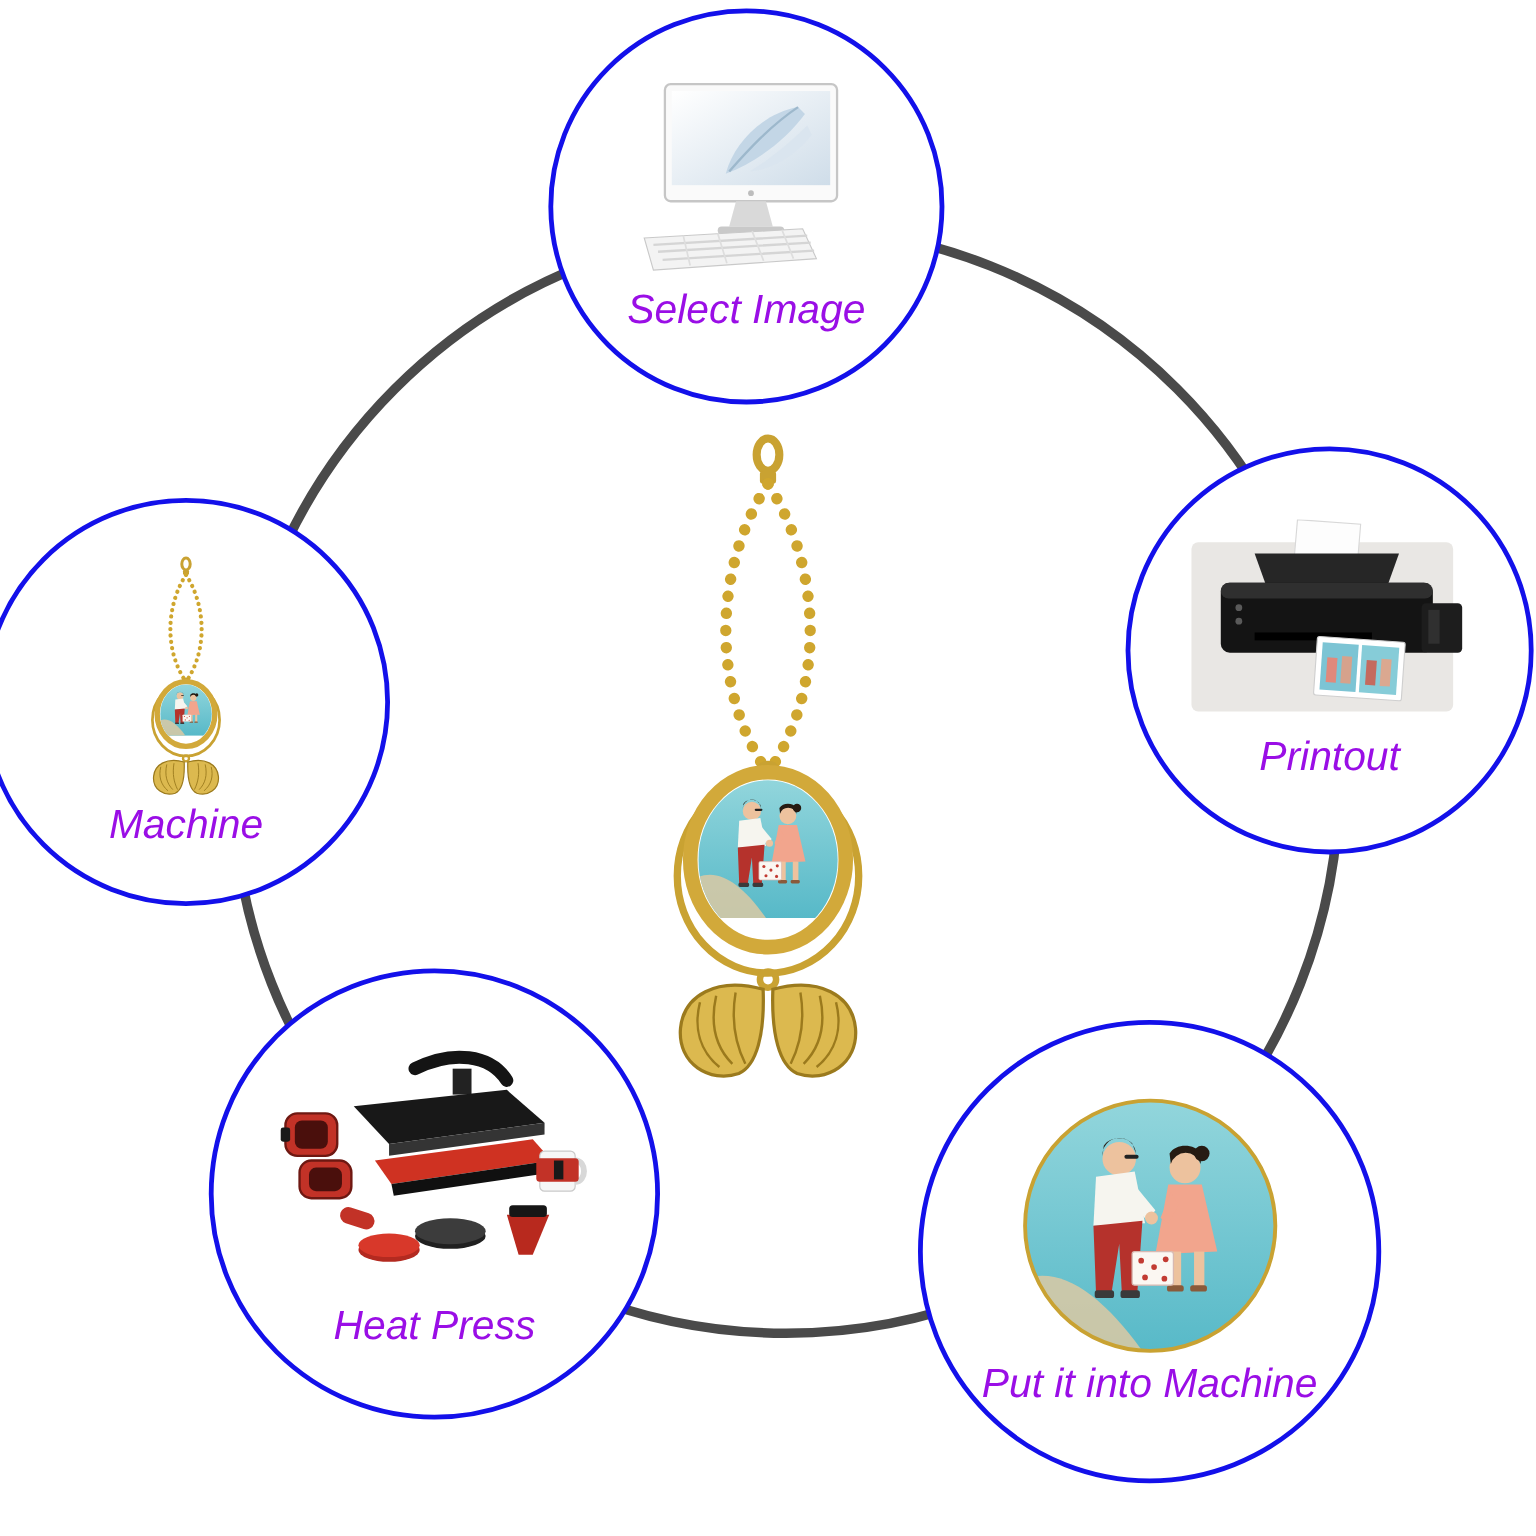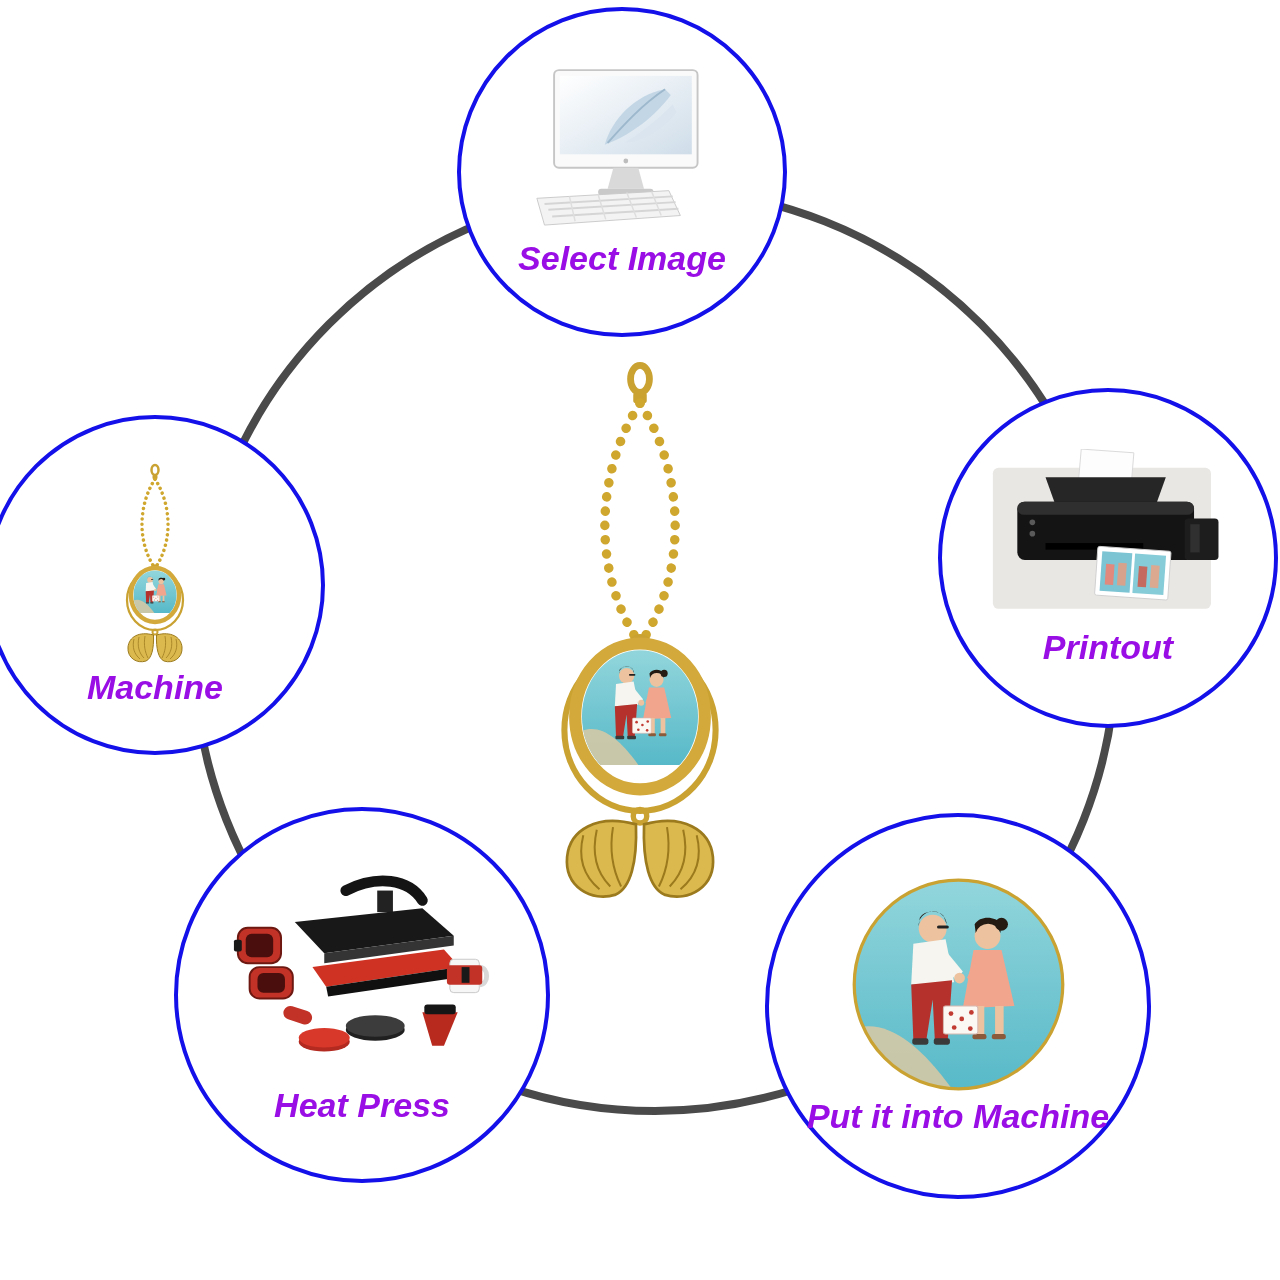--- a/index.html
+++ b/index.html
@@ -13,29 +13,29 @@
   }
   .center-pendant{
     position:absolute;left:505px;top:360px;width:270px;height:540px;z-index:2;
   }
   .step-circle{
     position:absolute;background:#ffffff;border:4px solid #1310ea;border-radius:50%;
     box-sizing:border-box;z-index:3;display:flex;flex-direction:column;
     align-items:center;justify-content:center;gap:6px;
   }
   .step-label{
-    color:#9a0ee6;font-weight:bold;font-style:italic;font-size:34px;
+    color:#9a0ee6;font-weight:normal;font-style:italic;font-size:34px;
     white-space:nowrap;line-height:1.1;text-align:center;
   }
   .icon-wrap{display:flex;align-items:center;justify-content:center;}
   .pos-top{left:457px;top:7px;width:330px;height:330px;}
-  .pos-right{left:938px;top:388px;width:340px;height:340px;}
+  .pos-right{left:938px;top:372px;width:340px;height:340px;}
   .pos-left{left:-15px;top:415px;width:340px;height:340px;}
   .pos-bottom-left{left:174px;top:807px;width:376px;height:376px;}
-  .pos-bottom-right{left:765px;top:813px;width:386px;height:386px;}
+  .pos-bottom-right{left:765px;top:850px;width:386px;height:386px;}
   .defs-holder{position:absolute;width:0;height:0;overflow:hidden;}
 </style>
 </head>
 <body>
 
 <div class="canvas">
 
   <svg class="defs-holder" aria-hidden="true">
     <defs>
       <linearGradient id="seaGrad" x1="0" y1="0" x2="0" y2="1">

